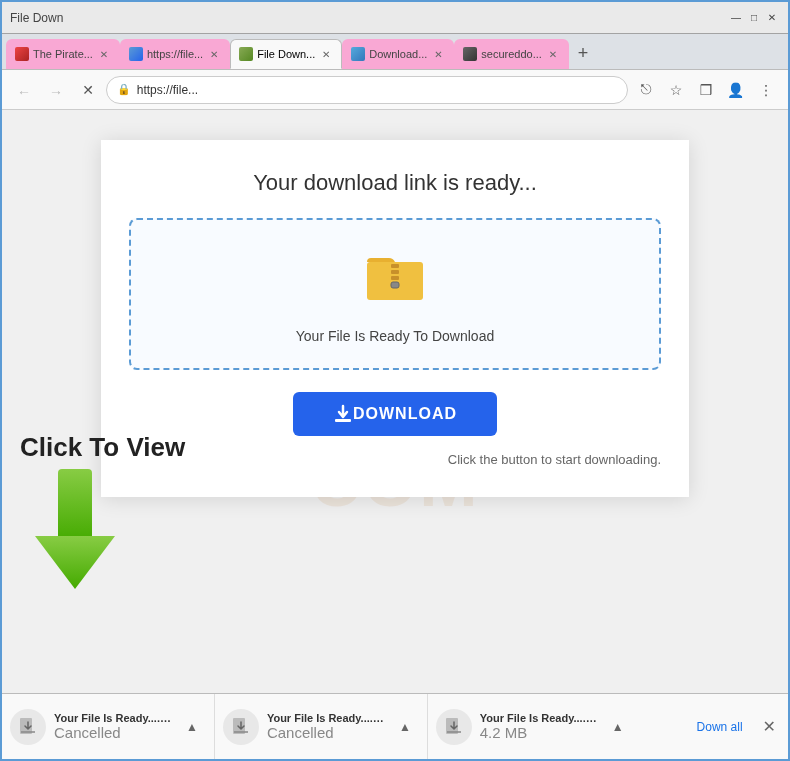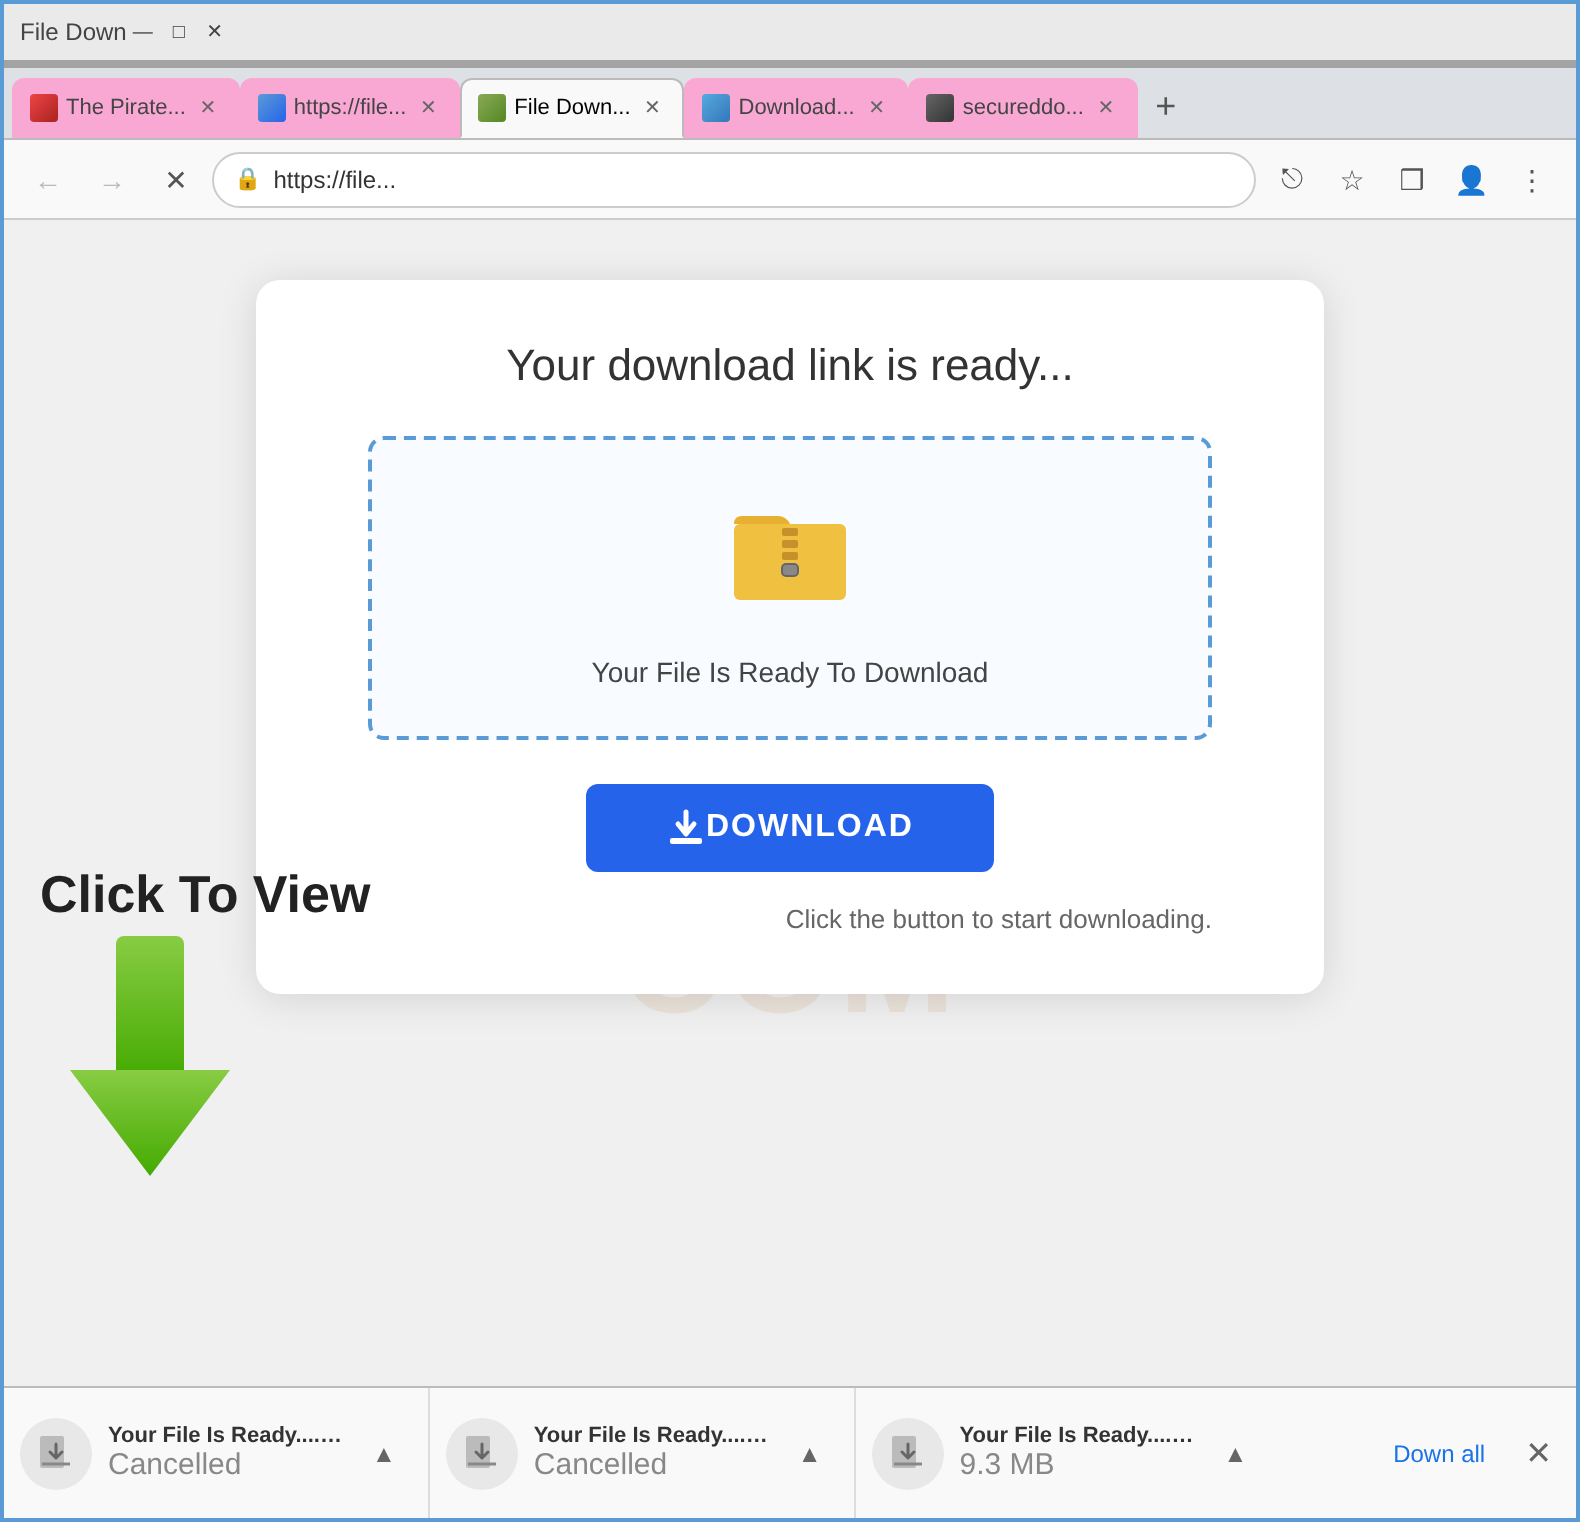--- a/index.html
+++ b/index.html
@@ -22,22 +22,22 @@
       flex-direction: column;
     }
 
     
     .title-bar {
       background: #eaeaea;
       height: 32px;
       display: flex;
       align-items: center;
       padding: 0 8px;
-      border-bottom: 4px solid #a3a3a3;
-      justify-content: flex-start;
+      border-bottom: 1px solid #a3a3a3;
+      justify-content: space-between;
     }
     .title-bar-left {
       display: flex;
       align-items: center;
       gap: 4px;
     }
     .window-controls {
       display: flex;
       gap: 2px;
       align-items: center;
@@ -239,25 +239,25 @@
       width: 90px;
       height: 130px;
     }
 
     
     .download-card {
       position: absolute;
       top: 30px;
       left: 50%;
       transform: translateX(-50%);
-      width: 534px;
+      width: 588px;
       background: #fff;
-      border-radius: 12px;
+      border-radius: 0;
       box-shadow: 0 2px 20px rgba(0,0,0,0.12);
-      padding: 30px 56px;
+      padding: 30px 28px;
       text-align: center;
       z-index: 2;
     }
     .card-title {
       font-size: 22px;
       color: #333;
       margin-bottom: 22px;
       font-weight: 400;
     }
     .file-preview {
@@ -548,21 +548,21 @@
     <div class="download-item" style="border-right: none;">
       <div class="dl-icon">
         <svg width="20" height="20" viewBox="0 0 20 20" fill="none" xmlns="http://www.w3.org/2000/svg">
           <rect x="2" y="1" width="12" height="16" rx="1" fill="#bbb"></rect>
           <path d="M3 15 L17 15" stroke="#888" stroke-width="1.5"></path>
           <path d="M10 5 L10 11 M7 9 L10 12 L13 9" stroke="#666" stroke-width="1.5" stroke-linecap="round" stroke-linejoin="round"></path>
         </svg>
       </div>
       <div class="dl-info">
         <div class="dl-name">Your File Is Ready....vhd</div>
-        <div class="dl-status">9.3 MB</div>
+        <div class="dl-status">4.2 MB</div>
       </div>
       <span class="dl-chevron">▲</span>
     </div>
 
     <div class="dl-spacer"></div>
 
     <span class="show-all-btn">Down all</span>
     <span class="dl-close">✕</span>
   </div>
 

